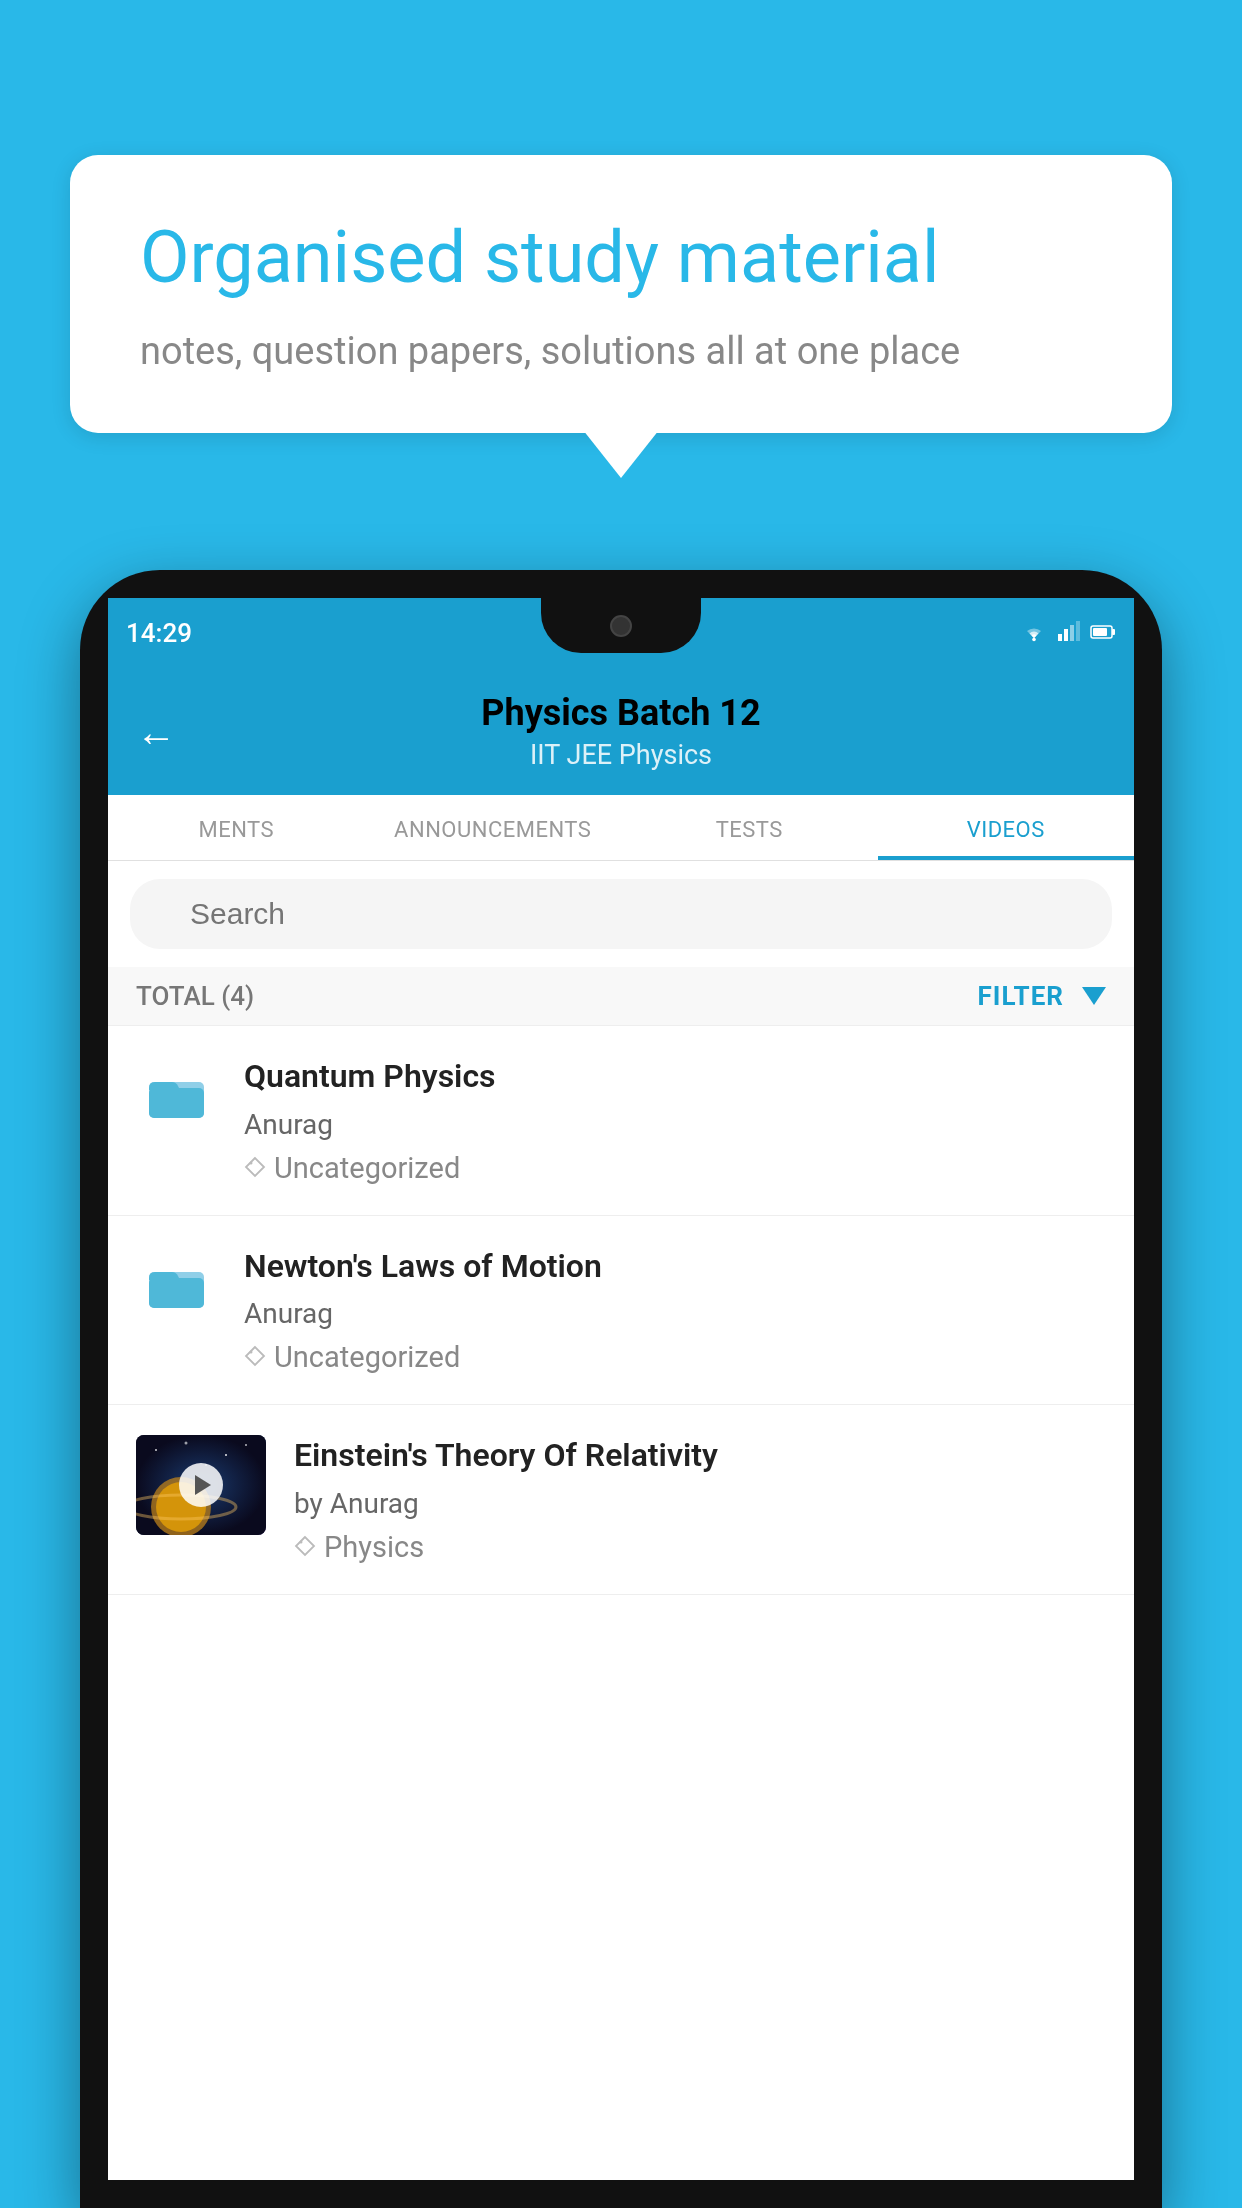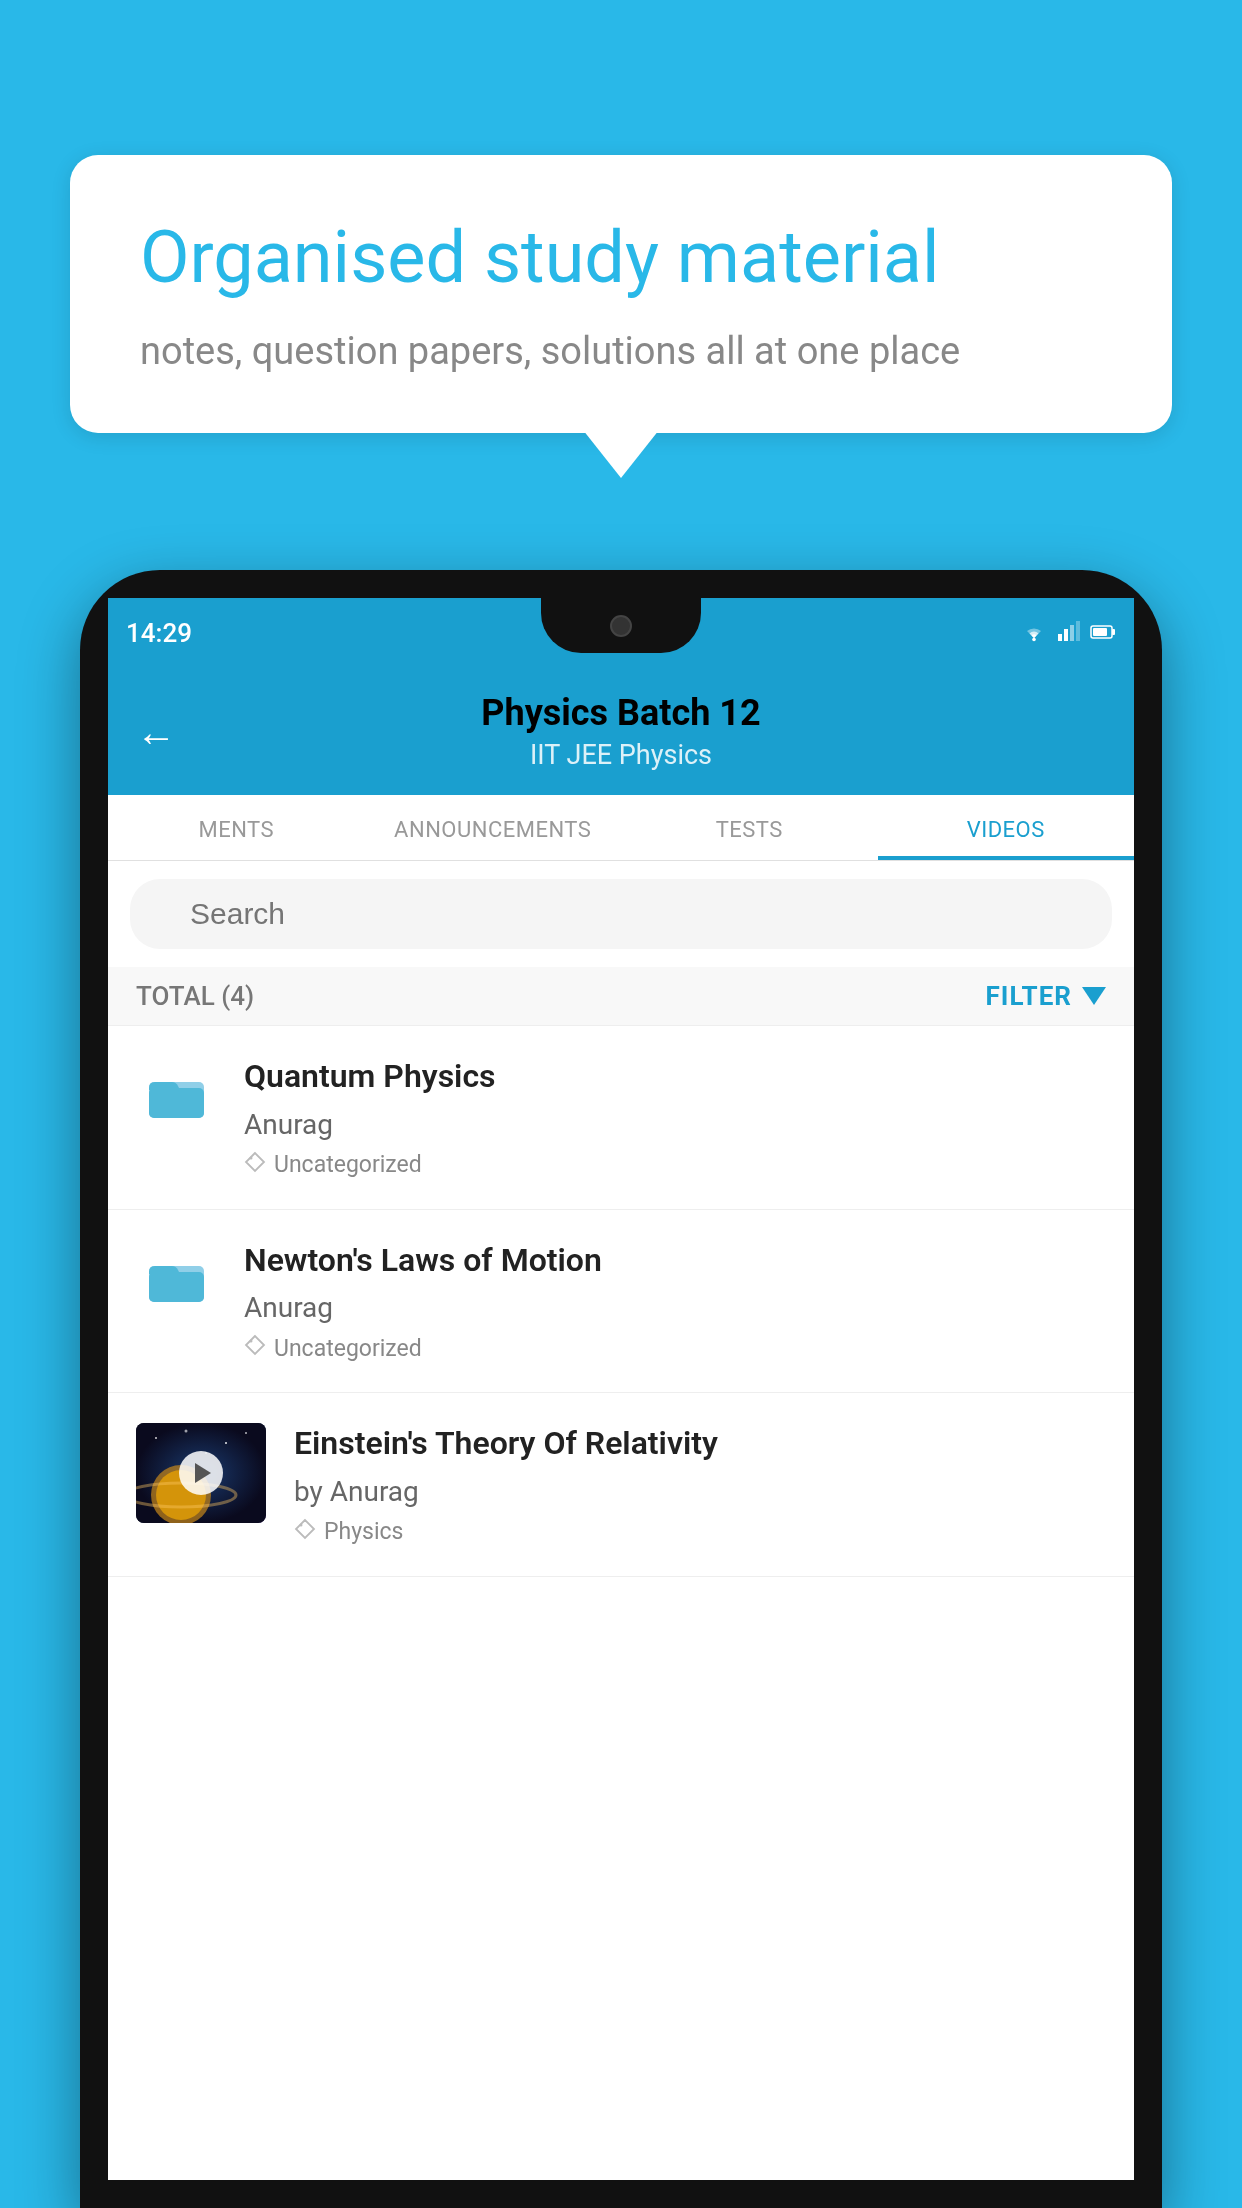--- a/index.html
+++ b/index.html
@@ -231,21 +231,21 @@
 
     .total-label {
       font-size: 26px;
       color: #777;
       font-weight: 500;
     }
 
     .filter-btn {
       display: flex;
       align-items: center;
-      gap: 10px;
+      gap: 18px;
       color: #1a9fcf;
       font-size: 26px;
       font-weight: 700;
       cursor: pointer;
       letter-spacing: 1px;
     }
 
     .filter-triangle {
       width: 0;
       height: 0;
@@ -338,21 +338,21 @@
     .video-author {
       font-size: 28px;
       color: #666;
       margin-bottom: 10px;
     }
 
     .video-tag {
       display: flex;
       align-items: center;
       gap: 8px;
-      font-size: 23px;
+      font-size: 29px;
       color: #888;
     }
   </style>
 </head>
 <body>
 
 <div class="speech-bubble-container">
   <div class="speech-bubble">
     <h1>Organised study material</h1>
     <p>notes, question papers, solutions all at one place</p>

